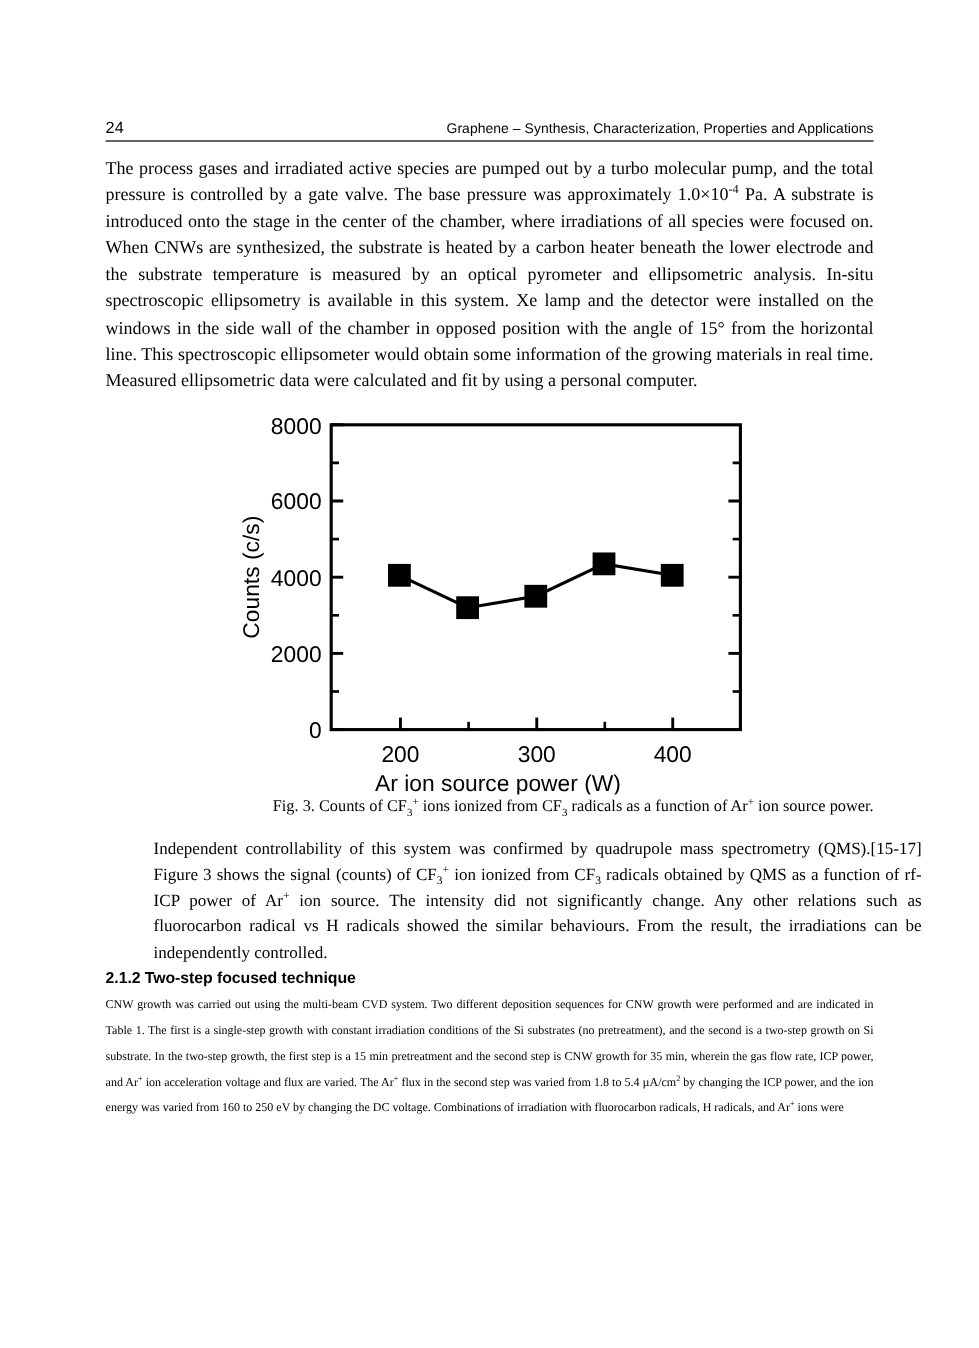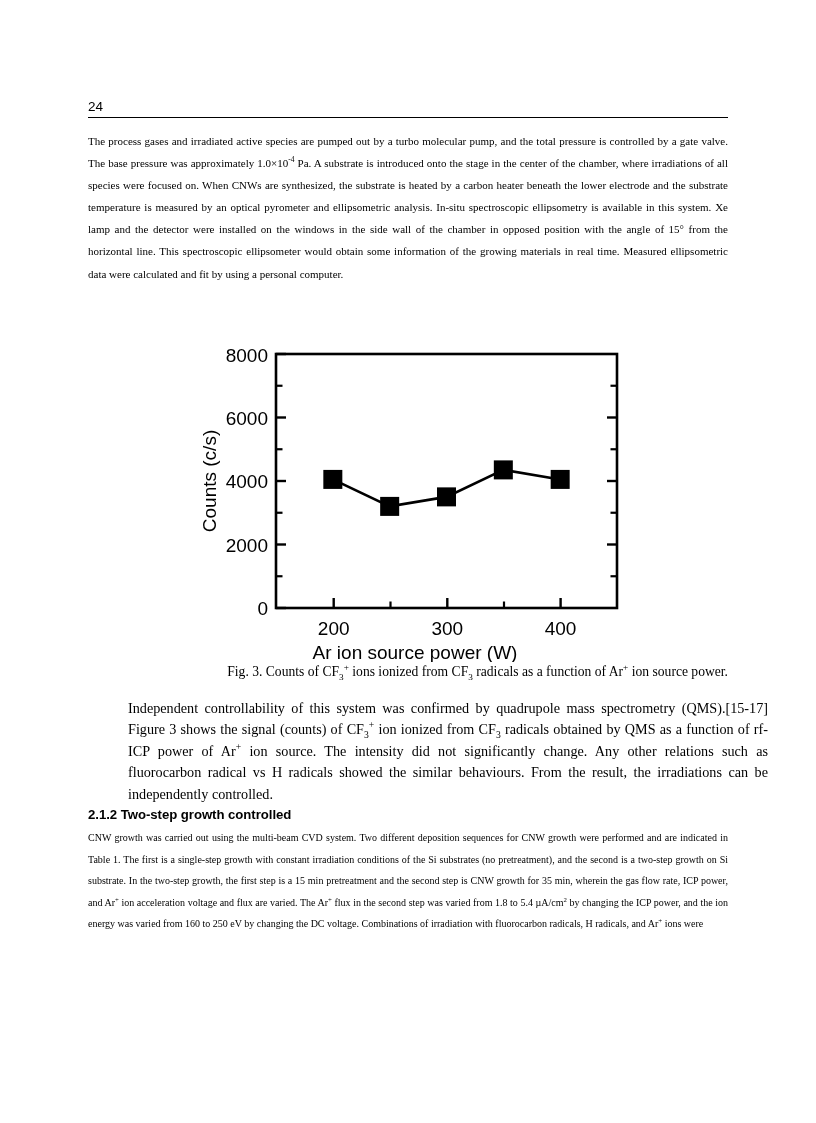--- a/index.html
+++ b/index.html
@@ -47,21 +47,21 @@
     font-size: 11.6px;
     letter-spacing: 0.05px;
   }
 
   
   .body-block {
     position: absolute;
     left: 88px;
     width: 640px;
     font-family: "Liberation Serif", serif;
-    font-size: 11px;
+    font-size: 15px;
     line-height: 22.1px;
     text-align: justify;
     text-justify: inter-word;
     hyphens: none;
   }
   .para-1 { top: 118px; }
   .caption {
     top: 650px;
     text-align: right;
     font-size: 13.6px;
@@ -105,20 +105,21 @@
     fill: #000;
   }
 </style>
 </head>
 <body>
 
 <div class="page">
 
   <div class="header">
     <span class="folio">24</span>
+    <span class="booktitle">Graphene – Synthesis, Characterization, Properties and Applications</span>
   </div>
 
   <div class="body-block para-1">The process gases and irradiated active species are pumped out by a turbo molecular pump, and the total pressure is controlled by a gate valve. The base pressure was approximately 1.0×10<sup>-4</sup> Pa. A substrate is introduced onto the stage in the center of the chamber, where irradiations of all species were focused on. When CNWs are synthesized, the substrate is heated by a carbon heater beneath the lower electrode and the substrate temperature is measured by an optical pyrometer and ellipsometric analysis. In-situ spectroscopic ellipsometry is available in this system. Xe lamp and the detector were installed on the windows in the side wall of the chamber in opposed position with the angle of 15° from the horizontal line. This spectroscopic ellipsometer would obtain some information of the growing materials in real time. Measured ellipsometric data were calculated and fit by using a personal computer.</div>
 
   <div class="figure">
     <svg width="470" height="320" viewBox="0 0 470 320">
 
       <g>
 
         <rect x="96" y="12" width="341" height="254" fill="none" stroke="#000" stroke-width="2.6"></rect>
@@ -186,17 +187,17 @@
           <rect x="313.83" y="118.39" width="19" height="19" fill="#000000"></rect>
           <rect x="370.67" y="127.91" width="19" height="19" fill="#000000"></rect>
         </g>
     </svg>
   </div>
 
   <div class="body-block caption">Fig. 3. Counts of CF<sub>3</sub><sup>+</sup> ions ionized from CF<sub>3</sub> radicals as a function of Ar<sup>+</sup> ion source power.</div>
 
   <div class="body-block para-2">Independent controllability of this system was confirmed by quadrupole mass spectrometry (QMS).[15-17] Figure 3 shows the signal (counts) of CF<sub>3</sub><sup>+</sup> ion ionized from CF<sub>3</sub> radicals obtained by QMS as a function of rf-ICP power of Ar<sup>+</sup> ion source. The intensity did not significantly change. Any other relations such as fluorocarbon radical vs H radicals showed the similar behaviours. From the result, the irradiations can be independently controlled.</div>
 
-  <div class="section-head">2.1.2 Two-step growth controlled</div>
+  <div class="section-head">2.1.2 Two-step focused technique</div>
 
   <div class="body-block para-3">CNW growth was carried out using the multi-beam CVD system. Two different deposition sequences for CNW growth were performed and are indicated in Table 1. The first is a single-step growth with constant irradiation conditions of the Si substrates (no pretreatment), and the second is a two-step growth on Si substrate. In the two-step growth, the first step is a 15 min pretreatment and the second step is CNW growth for 35 min, wherein the gas flow rate, ICP power, and Ar<sup>+</sup> ion acceleration voltage and flux are varied. The Ar<sup>+</sup> flux in the second step was varied from 1.8 to 5.4 µA/cm<sup>2</sup> by changing the ICP power, and the ion energy was varied from 160 to 250 eV by changing the DC voltage. Combinations of irradiation with fluorocarbon radicals, H radicals, and Ar<sup>+</sup> ions were</div>
 
 </div>
 
 </body></html>

